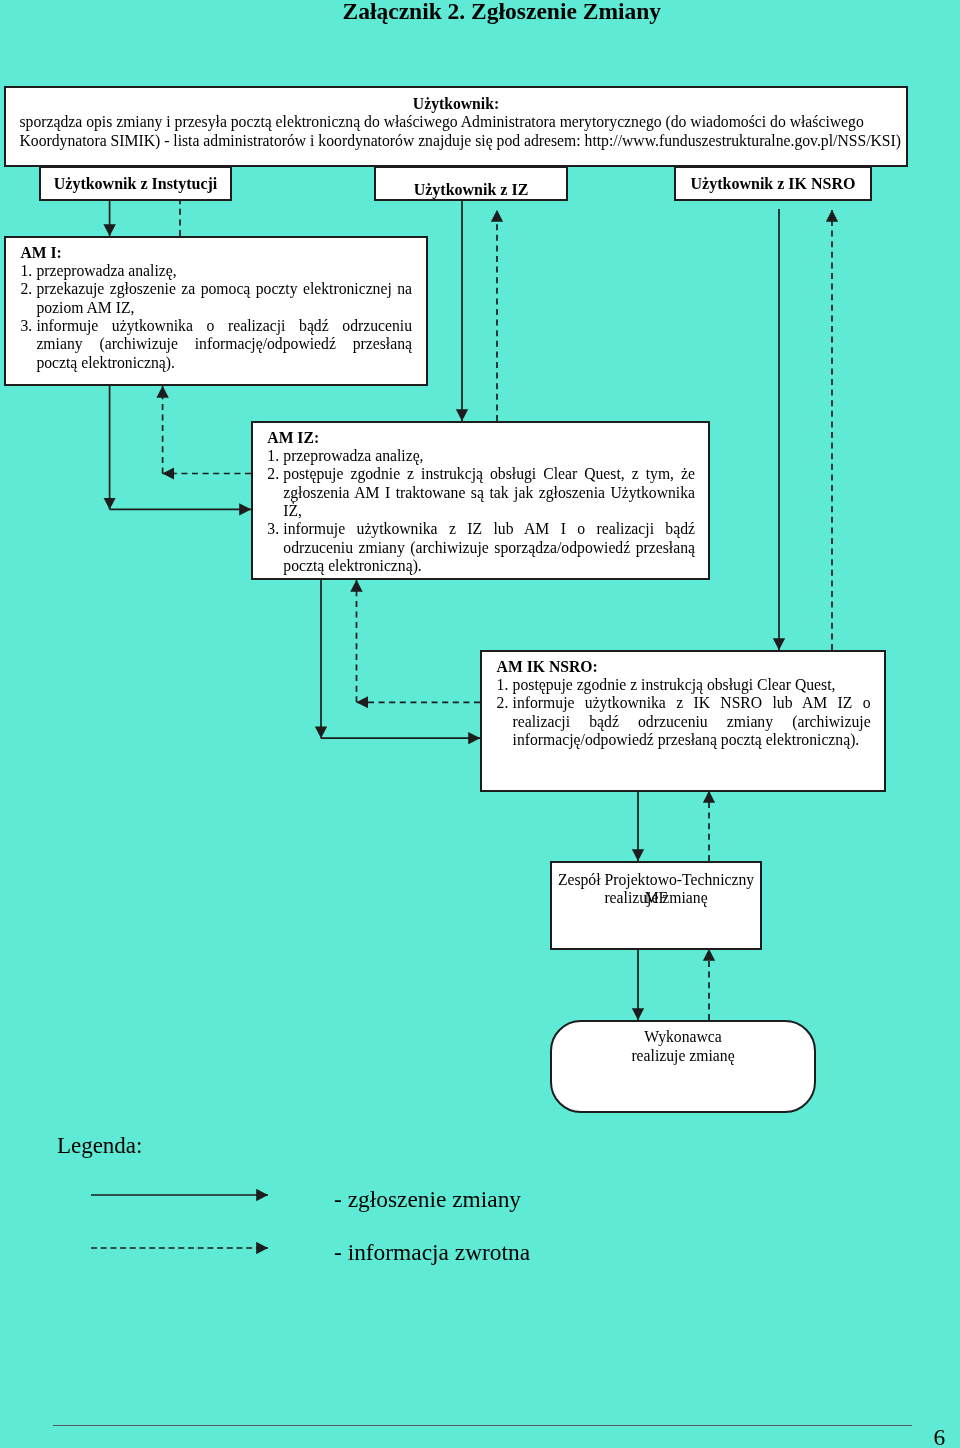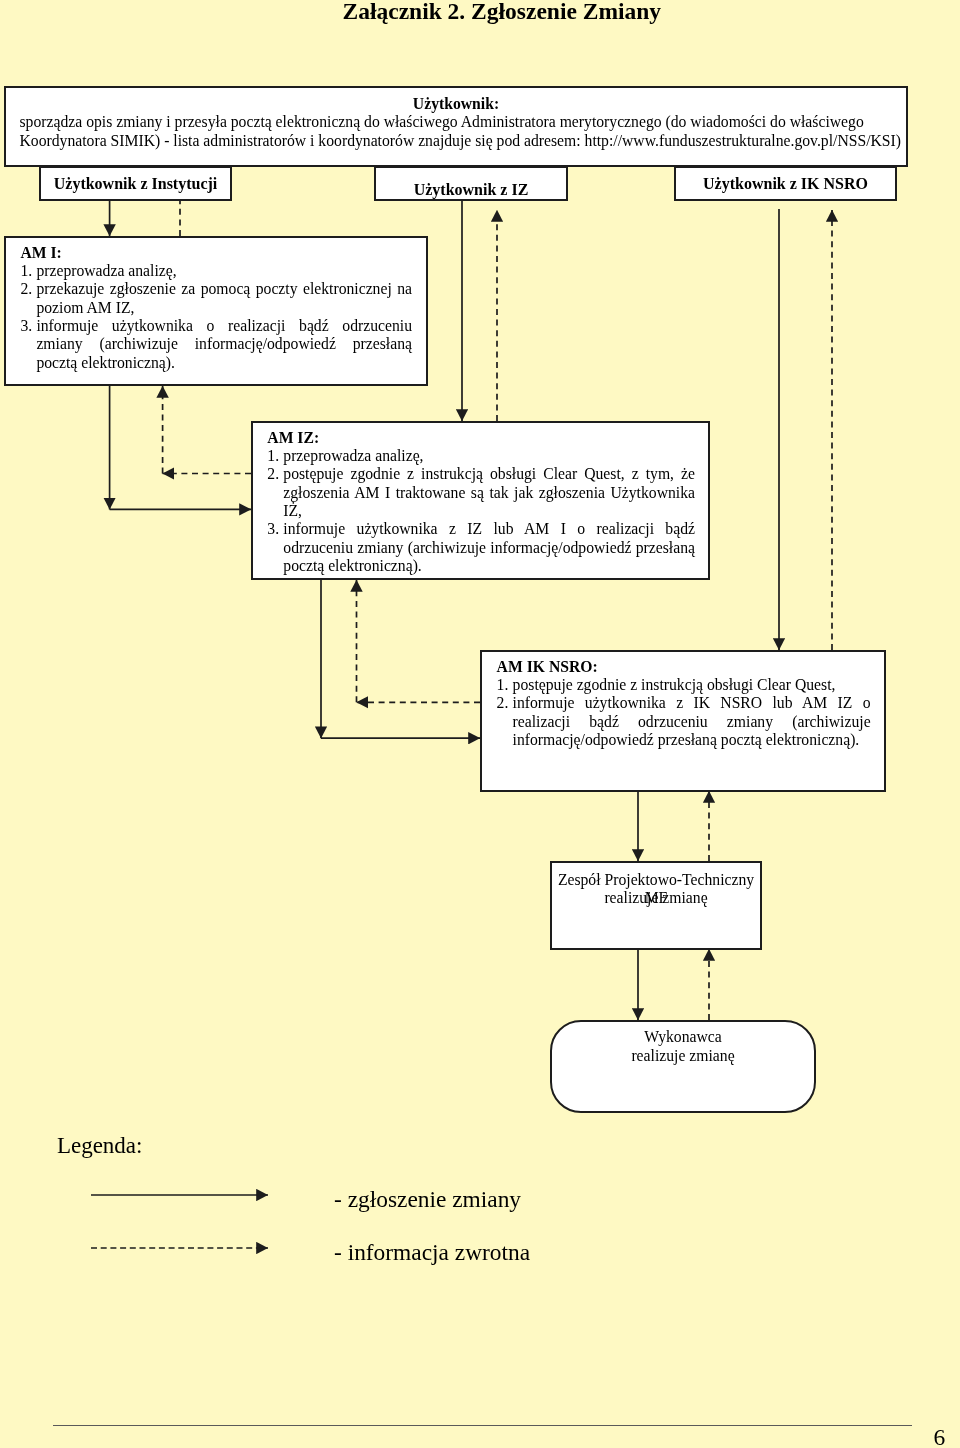--- a/index.html
+++ b/index.html
@@ -1,19 +1,19 @@
 <!DOCTYPE html>
 <html><head>
 <meta charset="utf-8">
 <title>Zalacznik 2 - Zgloszenie Zmiany</title>
 <style>
   html,body{margin:0;padding:0;}
   body{width:960px;height:1448px;background:#ffffff;
        font-family:"Liberation Serif",serif;color:#000;overflow:hidden;}
-  #page{position:relative;width:960px;height:1448px;background:#fef9c3;
+  #page{position:relative;width:960px;height:1448px;background:#5eead4;
         will-change:transform;transform:translateZ(0);text-decoration:underline;}
 
   
   .doc-title{position:absolute;left:342.5px;top:-1.8px;font-size:23.5px;font-weight:bold;
              line-height:27px;white-space:nowrap;}
 
   
   .box{position:absolute;box-sizing:border-box;border:2px solid #1d1d1d;background:#fff;}
 
   
@@ -23,21 +23,21 @@
   #hdr-box .hdr-line{position:absolute;left:13.5px;font-size:15.7px;text-align:left;
                      white-space:nowrap;line-height:18.2px;}
   #hdr-l1{top:25.4px;}
   #hdr-l2{top:43.6px;}
 
   
   .lane{height:35px;display:flex;align-items:center;justify-content:center;
         font-size:16px;font-weight:bold;white-space:nowrap;}
   #lane0{left:39px;top:166px;width:193px;align-items:center;}
   #lane1{left:374px;top:166px;width:194px;align-items:flex-end;}
-  #lane2{left:674px;top:166px;width:223px;}
+  #lane2{left:674px;top:166px;width:198px;}
 
   
   .cbox{padding:8px;}
   #box-ami{left:4px;top:236px;width:424px;height:150px;}
   #box-amiz{left:251px;top:421px;width:459px;height:159px;}
   #box-amik{left:480px;top:650px;width:406px;height:142px;}
   #box-zespol{left:550px;top:861px;width:212px;height:89px;}
   #box-wyk{left:550px;top:1020px;width:266px;height:93px;border-radius:31px;}
 
   
@@ -115,21 +115,21 @@
         <li class="nojust">
             <span class="num">1.</span>
             <span class="txt">przeprowadza analizę,</span>
           </li>
         <li>
             <span class="num">2.</span>
             <span class="txt">postępuje zgodnie z instrukcją obsługi Clear Quest, z tym, że zgłoszenia AM I traktowane są tak jak zgłoszenia Użytkownika IŻ,</span>
           </li>
         <li>
             <span class="num">3.</span>
-            <span class="txt">informuje użytkownika z IZ lub AM I o realizacji bądź odrzuceniu zmiany (archiwizuje informację/odpowiedź przesłaną pocztą elektroniczną).</span>
+            <span class="txt">informuje użytkownika z IZ lub AM I o realizacji bądź odrzuceniu zmiany (archiwizuje sporządza/odpowiedź przesłaną pocztą elektroniczną).</span>
           </li>
       </ol>
     </div>
   </div>
 
   <div class="box cbox" id="box-amik">
     <div class="blk" style="left:14.6px;top:5.8px;width:374px;">
       <div class="bhead">AM IK NSRO:</div>
       <ol class="blist">
         <li class="nojust">

